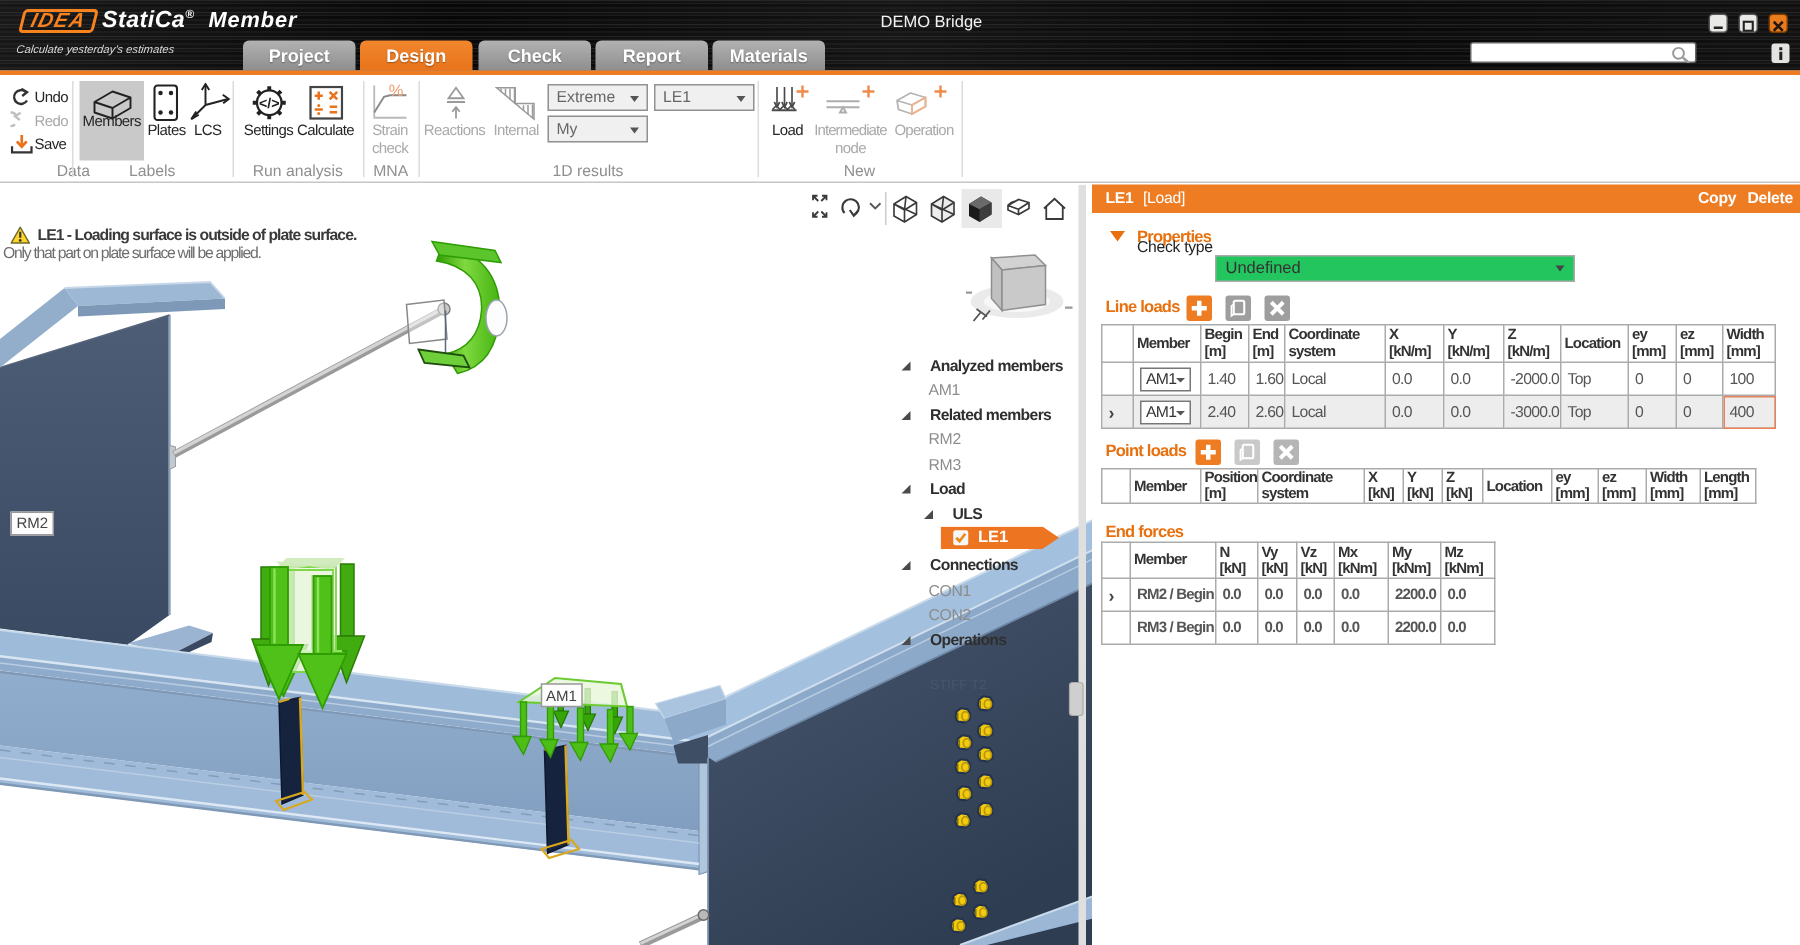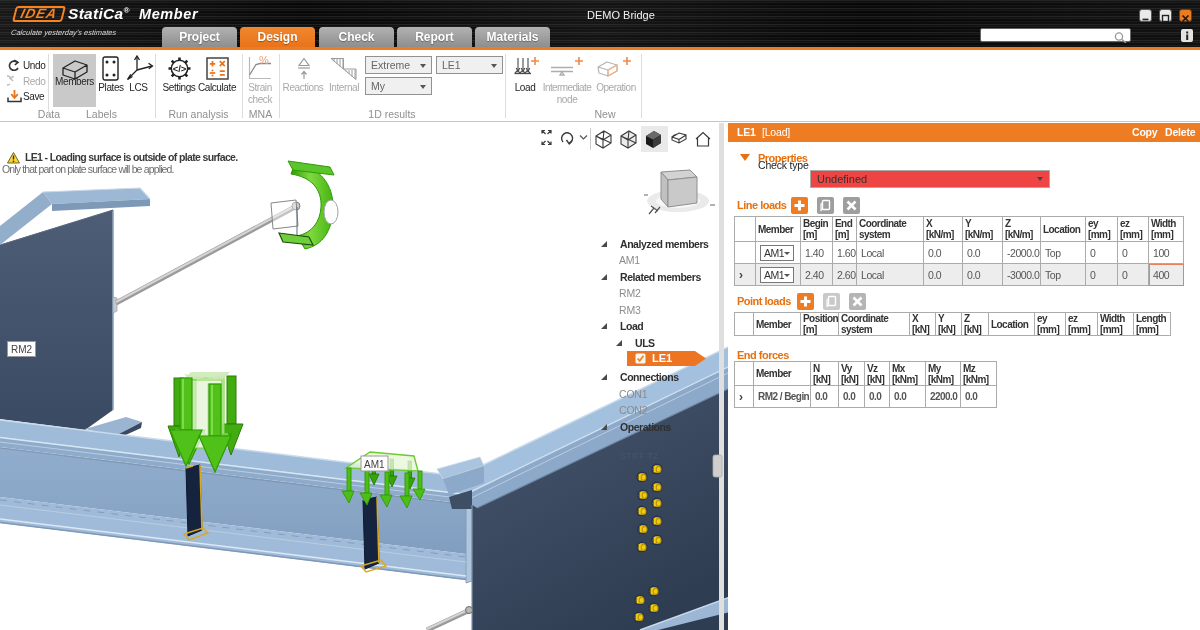--- a/index.html
+++ b/index.html
@@ -235,21 +235,21 @@
   <div class="rtxt gray" style="left:540px; top:32px; width:54px; letter-spacing:-0.6px;">Intermediate</div>
   <div class="rtxt gray" style="left:538px; top:44px; width:58px;">node</div>
   <div class="ricon" style="left:596px; top:5px;"><svg width="38" height="26">
     <path d="M2 12 L11 7 L21 10 L21 16 L12 21 L3 18 Z M2 12 L12 15 L12 21 M12 15 L21 10" fill="none" stroke="#b5b5b5" stroke-width="1.2" stroke-linejoin="round"></path>
     <path d="M21 10 L21 16 L12 21 L12 15 Z" fill="none" stroke="#f0b28a" stroke-width="1.2"></path>
     <g stroke="#f08a4a" stroke-width="1.6">
           <path d="M31 2 V10 M27 6 H35"></path>
         </g>
       </svg></div>
   <div class="rtxt gray" style="left:594px; top:32px; width:44px; letter-spacing:-0.5px;">Operation</div>
-  <div class="glabel" style="left:505px; width:136px;margin-left:32px;">New</div>
+  <div class="glabel" style="left:505px; width:136px;">New</div>
   <div class="rsep" style="left:641px;"></div>
 </div>
 <div id="viewport">
   <svg id="scene" width="728" height="507" style="position:absolute; left:0; top:0;">
     <defs>
       <linearGradient id="gWebL" x1="0" y1="0" x2="0" y2="1">
         <stop offset="0" stop-color="#4d5d76"></stop>
           <stop offset="1" stop-color="#3a4a62"></stop>
       </linearGradient>
       <linearGradient id="gWebR" x1="0" y1="0" x2="0.6" y2="1">
@@ -513,21 +513,21 @@
 <div id="panel">
   <div id="phead">
     <span style="position:absolute; left:9px; font-weight:bold;">LE1</span>
     <span style="position:absolute; left:34px;">[Load]</span>
     <span style="position:absolute; left:404px; font-weight:bold;">Copy</span>
     <span style="position:absolute; left:437px; font-weight:bold;">Delete</span>
   </div>
   <div class="abs" style="left:12px; top:31px; width:0; height:0; border-left:5px solid transparent; border-right:5px solid transparent; border-top:7px solid #e8700e;"></div>
   <div class="osec" style="left:30px; top:29px;">Properties</div>
   <div class="abs" style="left:30px; top:36px; font-size:10.5px; color:#222; letter-spacing:-0.2px;">Check type</div>
-  <div class="abs" style="left:82px; top:47px; width:240px; height:18px; background:#ef4444; border:1px solid #aaa; font-size:11px; color:#333; line-height:16px; padding-left:6px;">Undefined
+  <div class="abs" style="left:82px; top:47px; width:240px; height:18px; background:#22c55e; border:1px solid #aaa; font-size:11px; color:#333; line-height:16px; padding-left:6px;">Undefined
     <span style="position:absolute; right:6px; top:6px; width:0; height:0; border-left:3.5px solid transparent; border-right:3.5px solid transparent; border-top:4px solid #444;"></span></div>
   <div class="osec" style="left:9px; top:76px;">Line loads</div>
   <div class="sqbtn" style="left:63px; top:74px; background:#ed7c23;"><svg width="17" height="17">
         <path d="M8.5 3.5 V13.5 M3.5 8.5 H13.5" stroke="#fff" stroke-width="3"></path>
       </svg></div>
   <div class="sqbtn" style="left:89px; top:74px; background:#9e9e9e;"><svg width="17" height="17">
         <rect x="5.5" y="3.5" width="7" height="9" rx="1" fill="none" stroke="#fff" stroke-width="1.4"></rect>
         <path d="M5.5 6 L4 7 V13.5 L5.5 12.5" fill="none" stroke="#fff" stroke-width="1.2"></path>
       </svg></div>
   <div class="sqbtn" style="left:115px; top:74px; background:#9e9e9e;"><svg width="17" height="17">
@@ -662,15 +662,25 @@
     <tr style="height:22px;">
           <td style="font-weight:bold; color:#444; font-size:12px;">›</td>
           <td>RM2 / Begin</td>
           <td>0.0</td>
           <td>0.0</td>
           <td>0.0</td>
           <td>0.0</td>
           <td>2200.0</td>
           <td>0.0</td>
         </tr>
+    <tr style="height:22px;">
+          <td></td>
+          <td>RM3 / Begin</td>
+          <td>0.0</td>
+          <td>0.0</td>
+          <td>0.0</td>
+          <td>0.0</td>
+          <td>2200.0</td>
+          <td>0.0</td>
+        </tr>
   </tbody>
     </table>
 </div>
 
 </body></html>

